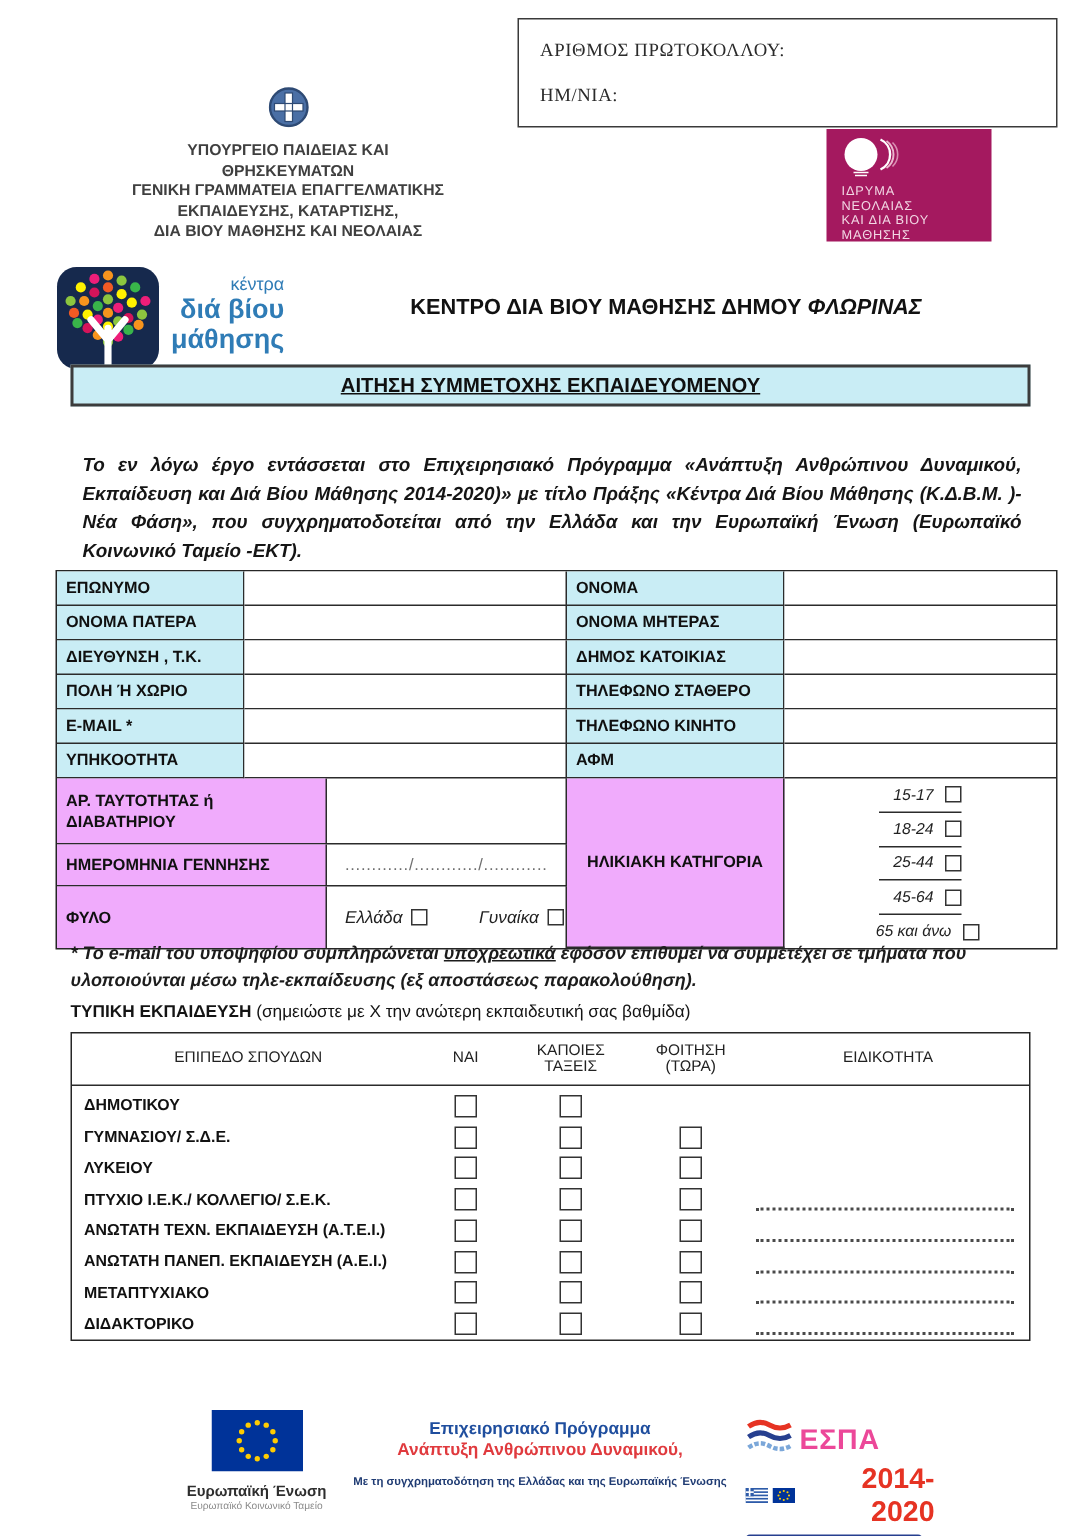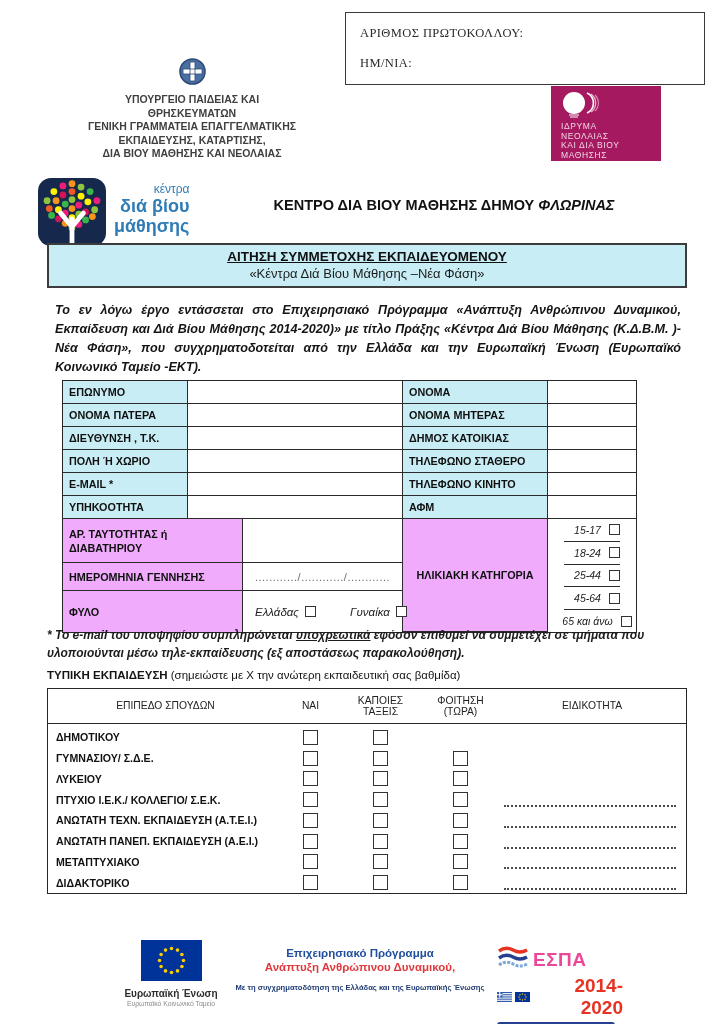--- a/index.html
+++ b/index.html
@@ -36,21 +36,21 @@
   .app-header{position:absolute;left:47px;top:243px;width:640px;box-sizing:border-box;
     border:2px solid #3c3c3c;background:#c9edf5;text-align:center;padding:4px 0 5px;}
   .app-header .h1{font-size:13.5px;font-weight:bold;text-decoration:underline;color:#101010;}
   .app-header .h2{font-size:13px;color:#1c1c1c;margin-top:2px;}
 
   
   .intro{position:absolute;left:55px;top:301px;width:626px;font-size:12.6px;font-weight:bold;
     font-style:italic;text-align:justify;line-height:19px;color:#151515;}
 
   
-  .ptable{position:absolute;left:62px;top:380px;width:575px;box-sizing:border-box;
+  .ptable{position:absolute;left:37px;top:380px;width:668px;box-sizing:border-box;
     border:1.8px solid #262626;background:#fff;}
   .prows{display:grid;grid-template-columns:125px 215px 145px 1fr;}
   .pcell{box-sizing:border-box;border-right:1px solid #2b2b2b;border-bottom:1px solid #2b2b2b;
     height:23px;display:flex;align-items:center;}
   .plbl{background:#c9edf5;font-weight:bold;font-size:10.8px;padding-left:6px;color:#101010;}
   .pval{background:#fff;}
   .pcell.c4{border-right:none;}
   .pbottom{display:grid;grid-template-columns:180px 160px 145px 1fr;grid-template-rows:44px 28px 41px;}
   .bcell{box-sizing:border-box;border-right:1px solid #2b2b2b;border-bottom:1px solid #2b2b2b;
     display:flex;align-items:center;}
@@ -201,21 +201,20 @@
   <div class="kdbm-text">
     <div class="kt1">κέντρα</div>
     <div class="kt2">διά βίου</div>
     <div class="kt3">μάθησης</div>
   </div>
 
   <div class="center-title"><span>ΚΕΝΤΡΟ ΔΙΑ ΒΙΟΥ ΜΑΘΗΣΗΣ ΔΗΜΟΥ </span><span class="muni">ΦΛΩΡΙΝΑΣ</span></div>
 
   <div class="app-header">
     <div class="h1">ΑΙΤΗΣΗ ΣΥΜΜΕΤΟΧΗΣ ΕΚΠΑΙΔΕΥΟΜΕΝΟΥ</div>
-    <div class="h2">«Κέντρα Διά Βίου Μάθησης –Νέα Φάση»</div>
   </div>
 
   <div class="intro">Το εν λόγω έργο εντάσσεται στο Επιχειρησιακό Πρόγραμμα «Ανάπτυξη Ανθρώπινου Δυναμικού, Εκπαίδευση και Διά Βίου Μάθησης 2014-2020)» με τίτλο Πράξης «Κέντρα Διά Βίου Μάθησης (Κ.Δ.Β.Μ. )- Νέα Φάση», που συγχρηματοδοτείται από  την Ελλάδα και την Ευρωπαϊκή Ένωση (Ευρωπαϊκό Κοινωνικό Ταμείο -ΕΚΤ).</div>
 
   <div class="ptable">
     <div class="prows">
         <div class="pcell plbl c1">ΕΠΩΝΥΜΟ</div>
         <div class="pcell pval c2"></div>
         <div class="pcell plbl c3">ΟΝΟΜΑ</div>
         <div class="pcell pval c4"></div>
@@ -266,21 +265,21 @@
           <div class="age-cell">
             <span class="age-txt">65 και άνω</span>
             <span class="cb cb-sm"></span>
           </div>
         </div>
       <div class="bcell lbl birth-label">ΗΜΕΡΟΜΗΝΙΑ ΓΕΝΝΗΣΗΣ</div>
       <div class="bcell birth-value">............/............/............</div>
       <div class="bcell lbl gender-label nobb">ΦΥΛΟ</div>
       <div class="bcell gender-value nobb">
         <span class="gopt">
-          <span>Ελλάδας</span>
+          <span>Ελλάδα</span>
           <span class="cb cb-sm"></span>
         </span>
         <span class="gopt">
           <span>Γυναίκα</span>
           <span class="cb cb-sm"></span>
         </span>
       </div>
     </div>
   </div>
 

